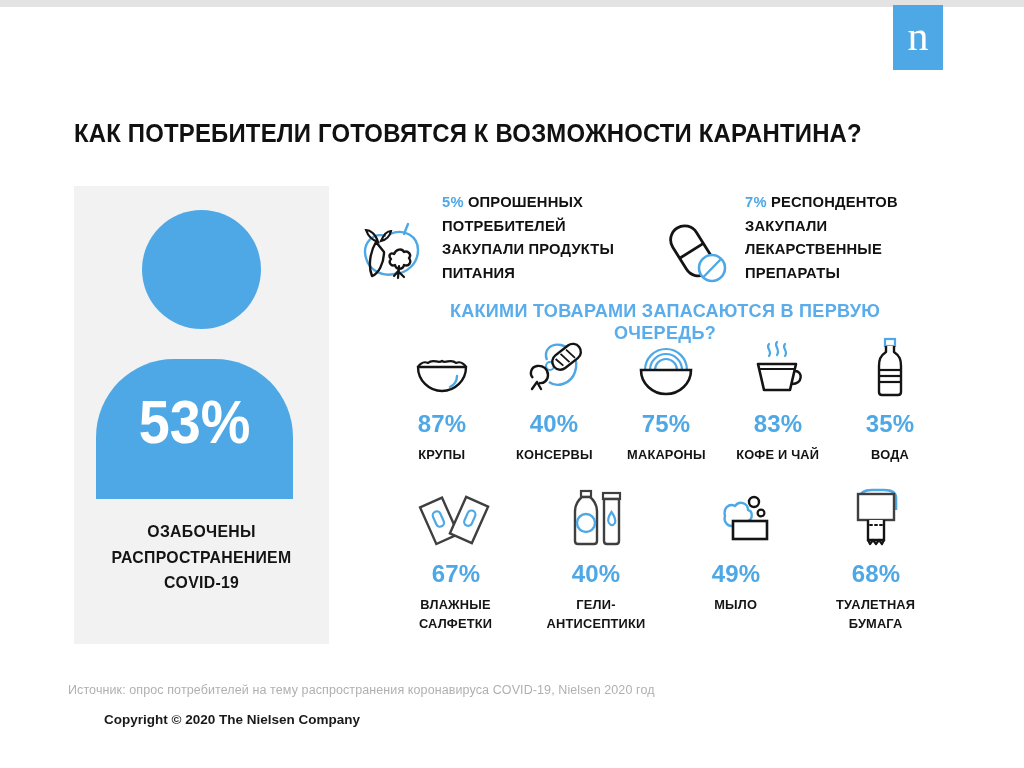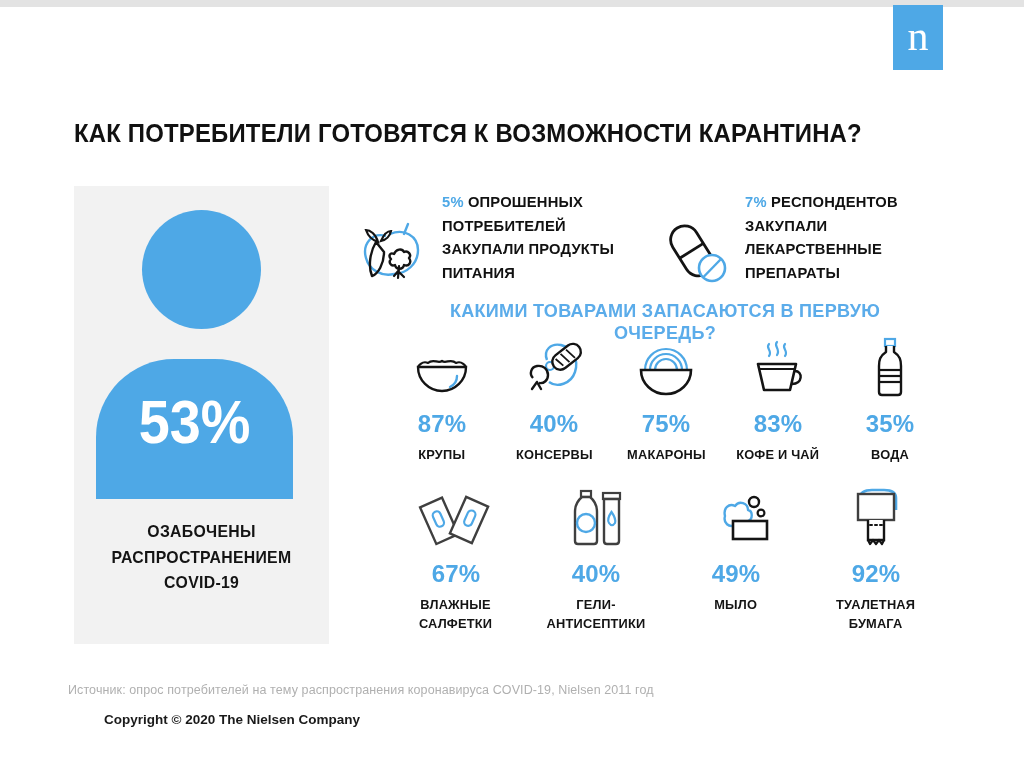--- a/index.html
+++ b/index.html
@@ -324,24 +324,24 @@
       <div class="cell">
         <div class="cell-icon">
           <svg width="52" height="58" viewBox="0 0 52 58">
             <path d="M10 22 L10 10 C10 5, 14 2, 22 2 L34 2 C42 2, 46 5, 46 10 L46 22" fill="none" stroke="#4ea8e6" stroke-width="2.6" stroke-linejoin="round"></path>
             <rect x="8" y="6" width="36" height="26" fill="#ffffff" stroke="#3f3f3f" stroke-width="2.4"></rect>
             <path d="M18 32 L18 52 L34 52 L34 32" fill="#ffffff" stroke="#141414" stroke-width="2.4"></path>
             <path d="M18 52 L20 56 L23 52 L26 56 L29 52 L32 56 L34 52" fill="none" stroke="#141414" stroke-width="2.2" stroke-linejoin="round"></path>
             <path d="M20 37 L22 37 M25 37 L27 37 M30 37 L32 37" stroke="#141414" stroke-width="2" stroke-linecap="round"></path>
           </svg>
         </div>
-        <div class="cell-pct">92%</div>
+        <div class="cell-pct">68%</div>
         <div class="cell-label">ТУАЛЕТНАЯ
 БУМАГА</div>
       </div>
 
     </div>
   </div>
 
-  <div class="source">Источник: опрос потребителей на тему распространения коронавируса COVID-19, Nielsen 2011 год</div>
+  <div class="source">Источник: опрос потребителей на тему распространения коронавируса COVID-19, Nielsen 2020 год</div>
   <div class="copyright">Copyright © 2020 The Nielsen Company</div>
 
 </div>
 
 </body></html>

